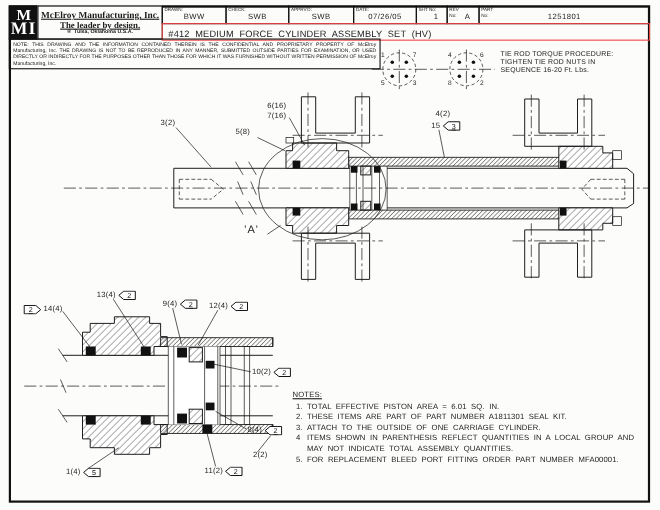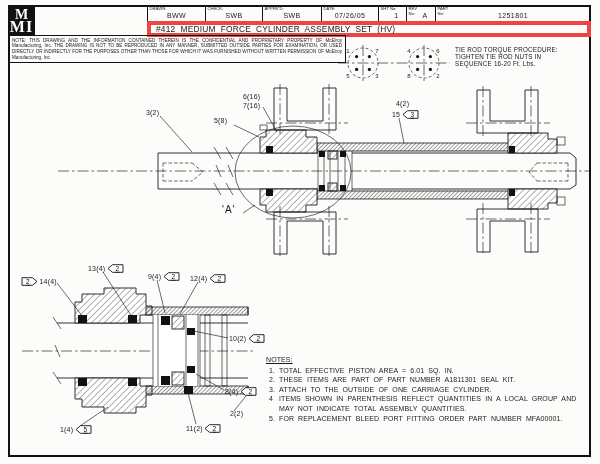--- a/index.html
+++ b/index.html
@@ -21,21 +21,21 @@
         background:#111;color:#fff;font-family:"Liberation Serif",serif;font-weight:bold;}
   .logo .l1{font-size:14px;line-height:12px;}
   .logo .l2{font-size:16px;line-height:11px;letter-spacing:1px;}
   .company{display:flex;flex-direction:column;align-items:center;justify-content:center;text-align:center;}
   .company .nm{font-family:"Liberation Serif",serif;font-weight:bold;font-size:8.5px;line-height:10px;text-decoration:underline;white-space:nowrap}
   .company .tg{font-family:"Liberation Serif",serif;font-weight:bold;font-size:8px;line-height:9px;text-decoration:underline;white-space:nowrap}
   .company .lc{font-size:4.8px;font-weight:bold;line-height:6px;white-space:nowrap}
   .fcell{position:absolute;box-sizing:border-box;border:1px solid #111;height:17px;}
   .flab{position:absolute;left:1.5px;top:1px;font-size:4.2px;line-height:4.6px;width:16px;}
   .fval{position:absolute;left:0;right:0;top:5.5px;text-align:center;font-size:7px;letter-spacing:0.4px;white-space:nowrap}
-  .dwgtitle{position:absolute;box-sizing:border-box;border:4px solid #ef4444;display:flex;align-items:center;
+  .dwgtitle{position:absolute;box-sizing:border-box;border:1px solid #ef4444;display:flex;align-items:flex-end;
             font-size:8.4px;letter-spacing:0.2px;word-spacing:2.5px;padding-left:5px;white-space:nowrap}
   .legal{position:absolute;box-sizing:border-box;border:1px solid #111;font-size:4.6px;line-height:5.9px;
          padding:1.5px 3px;text-align:justify;}
   
   .lbl{position:absolute;font-size:7px;line-height:8px;white-space:nowrap;display:flex;align-items:center;gap:1.5px;letter-spacing:0.2px;}
   .lbl svg{position:static;display:block;}
   .big{font-size:10px;letter-spacing:1px;}
   .tq{position:absolute;font-size:6px;line-height:6px;transform:translate(-50%,-50%);}
   .tqtxt{position:absolute;font-size:6.3px;line-height:7.2px;letter-spacing:0.2px;}
   
@@ -192,20 +192,25 @@
       <circle class="blk" cx="417.6" cy="69.4" r="1.6"></circle>
       <circle class="blk" cx="430.4" cy="69.4" r="1.6"></circle>
     </g>
   </svg>
 
   <div class="tb logo" style="left:8px;top:5px;width:27px;height:31px;">
     <span class="l1">M</span>
     <span class="l2">MI</span>
   </div>
 
+  <div class="tb company" style="left:34px;top:5px;width:114px;height:31px;">
+    <span class="nm">McElroy Manufacturing, Inc.</span>
+    <span class="tg">The leader by design.</span>
+    <span class="lc"><span>®</span>&nbsp;&nbsp;<span>Tulsa, Oklahoma U.S.A.</span></span>
+  </div>
 
   <div class="fcell" style="left:147px;top:5px;width:59px;">
     <span class="flab">DRAWN:</span>
     <span class="fval">BWW</span>
   </div>
   <div class="fcell" style="left:205px;top:5px;width:58px;">
     <span class="flab">CHECK:</span>
     <span class="fval">SWB</span>
   </div>
   <div class="fcell" style="left:262px;top:5px;width:60px;">

